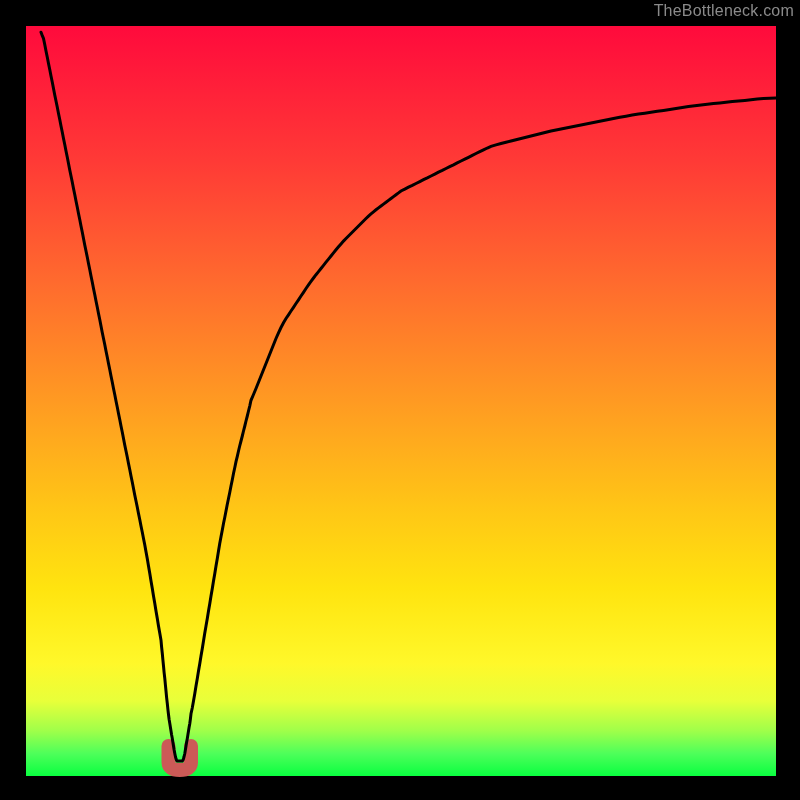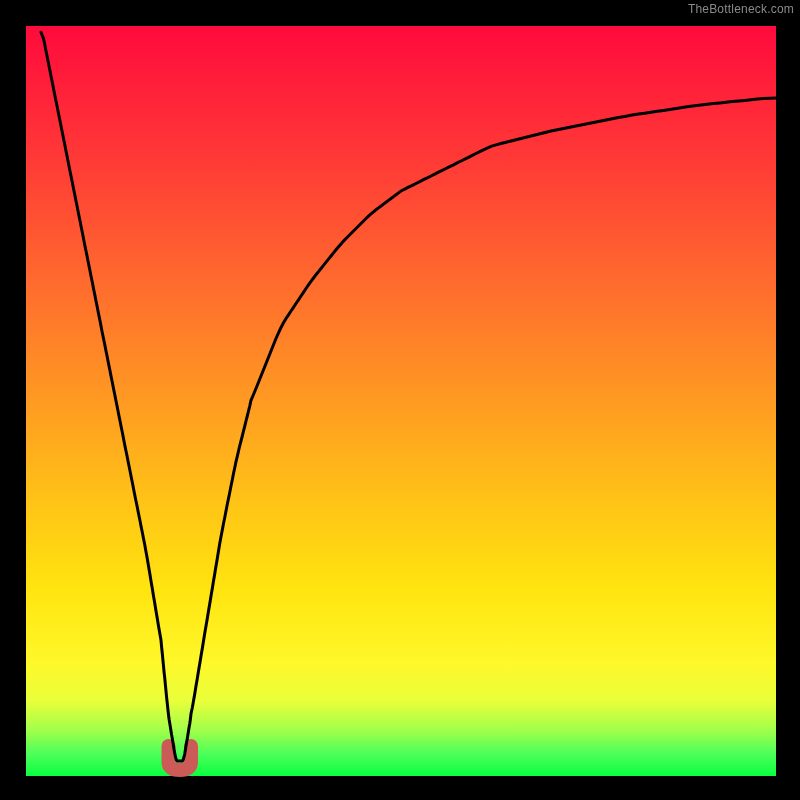--- a/index.html
+++ b/index.html
@@ -38,21 +38,21 @@
       #9fff4a 94%,
       #4eff5a 97%,
       #0aff40 100%
     );
   }
   .watermark {
     position: absolute;
     top: 2px;
     right: 6px;
     color: #8a8a8a;
-    font-size: 12px;
+    font-size: 16px;
     font-weight: 500;
     letter-spacing: 0.2px;
     user-select: none;
   }
   svg.curve {
     position: absolute;
     left: 0; top: 0;
     width: 750px; height: 750px;
     overflow: visible;
   }

